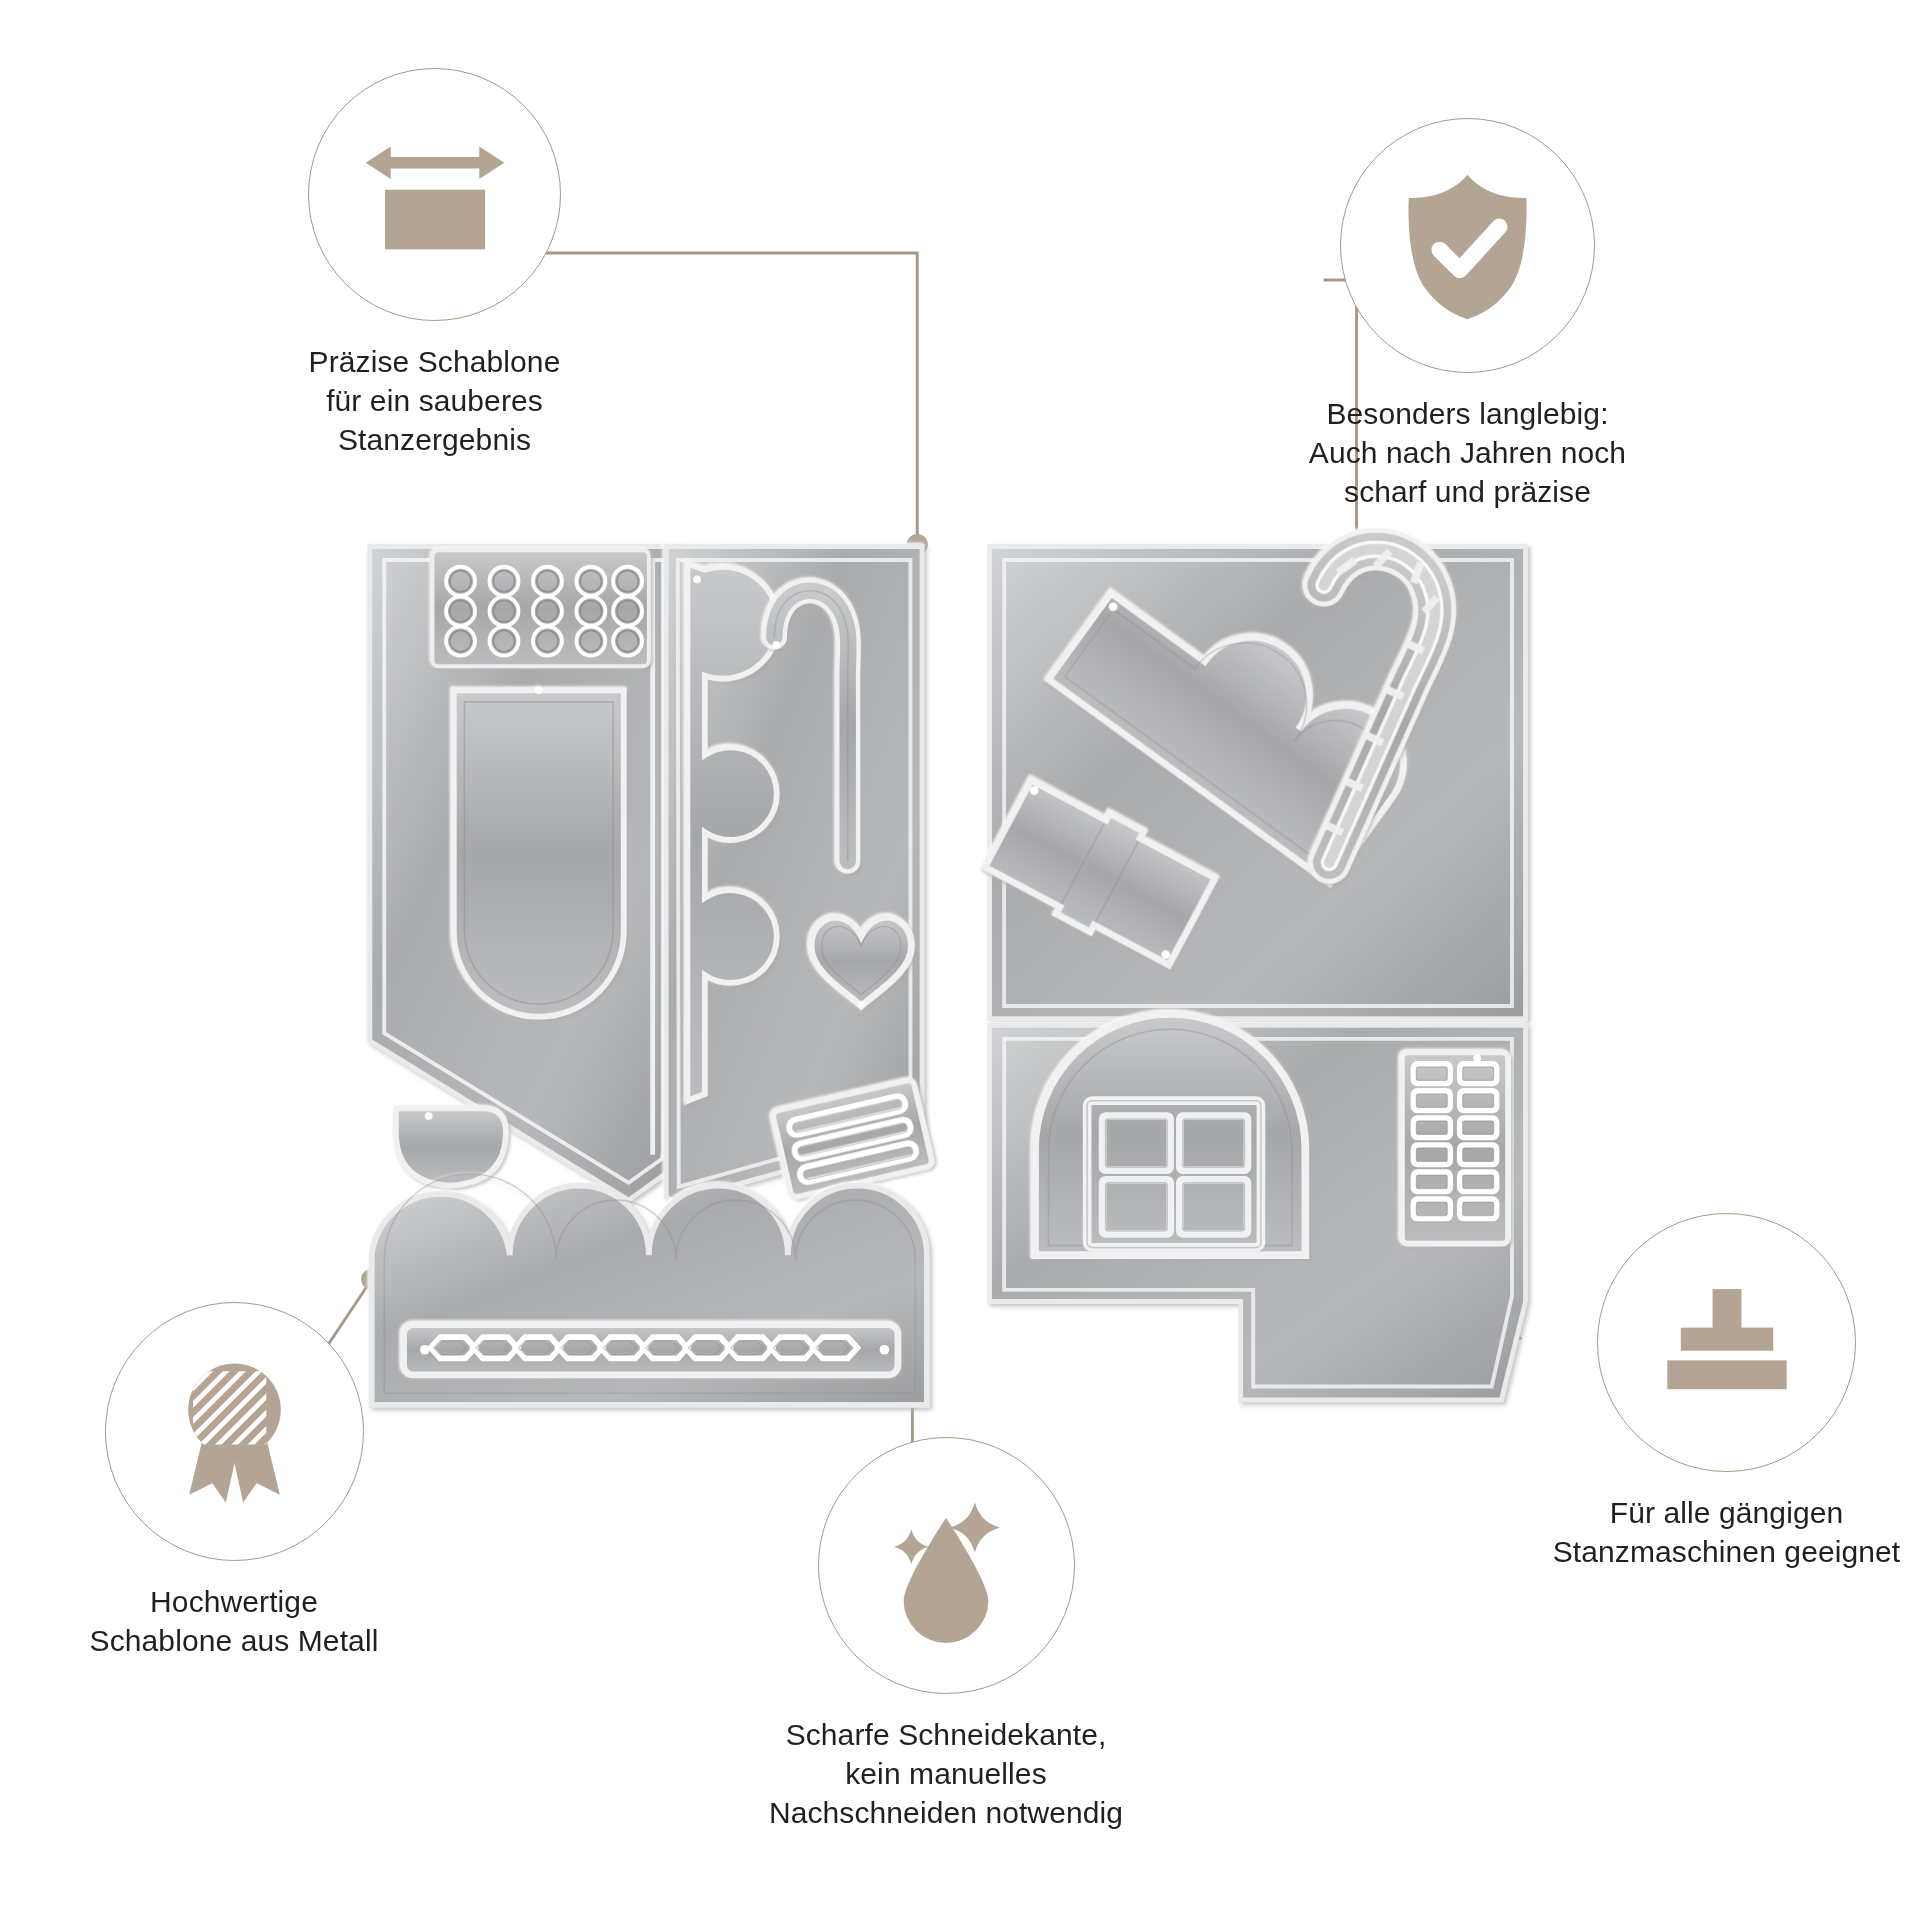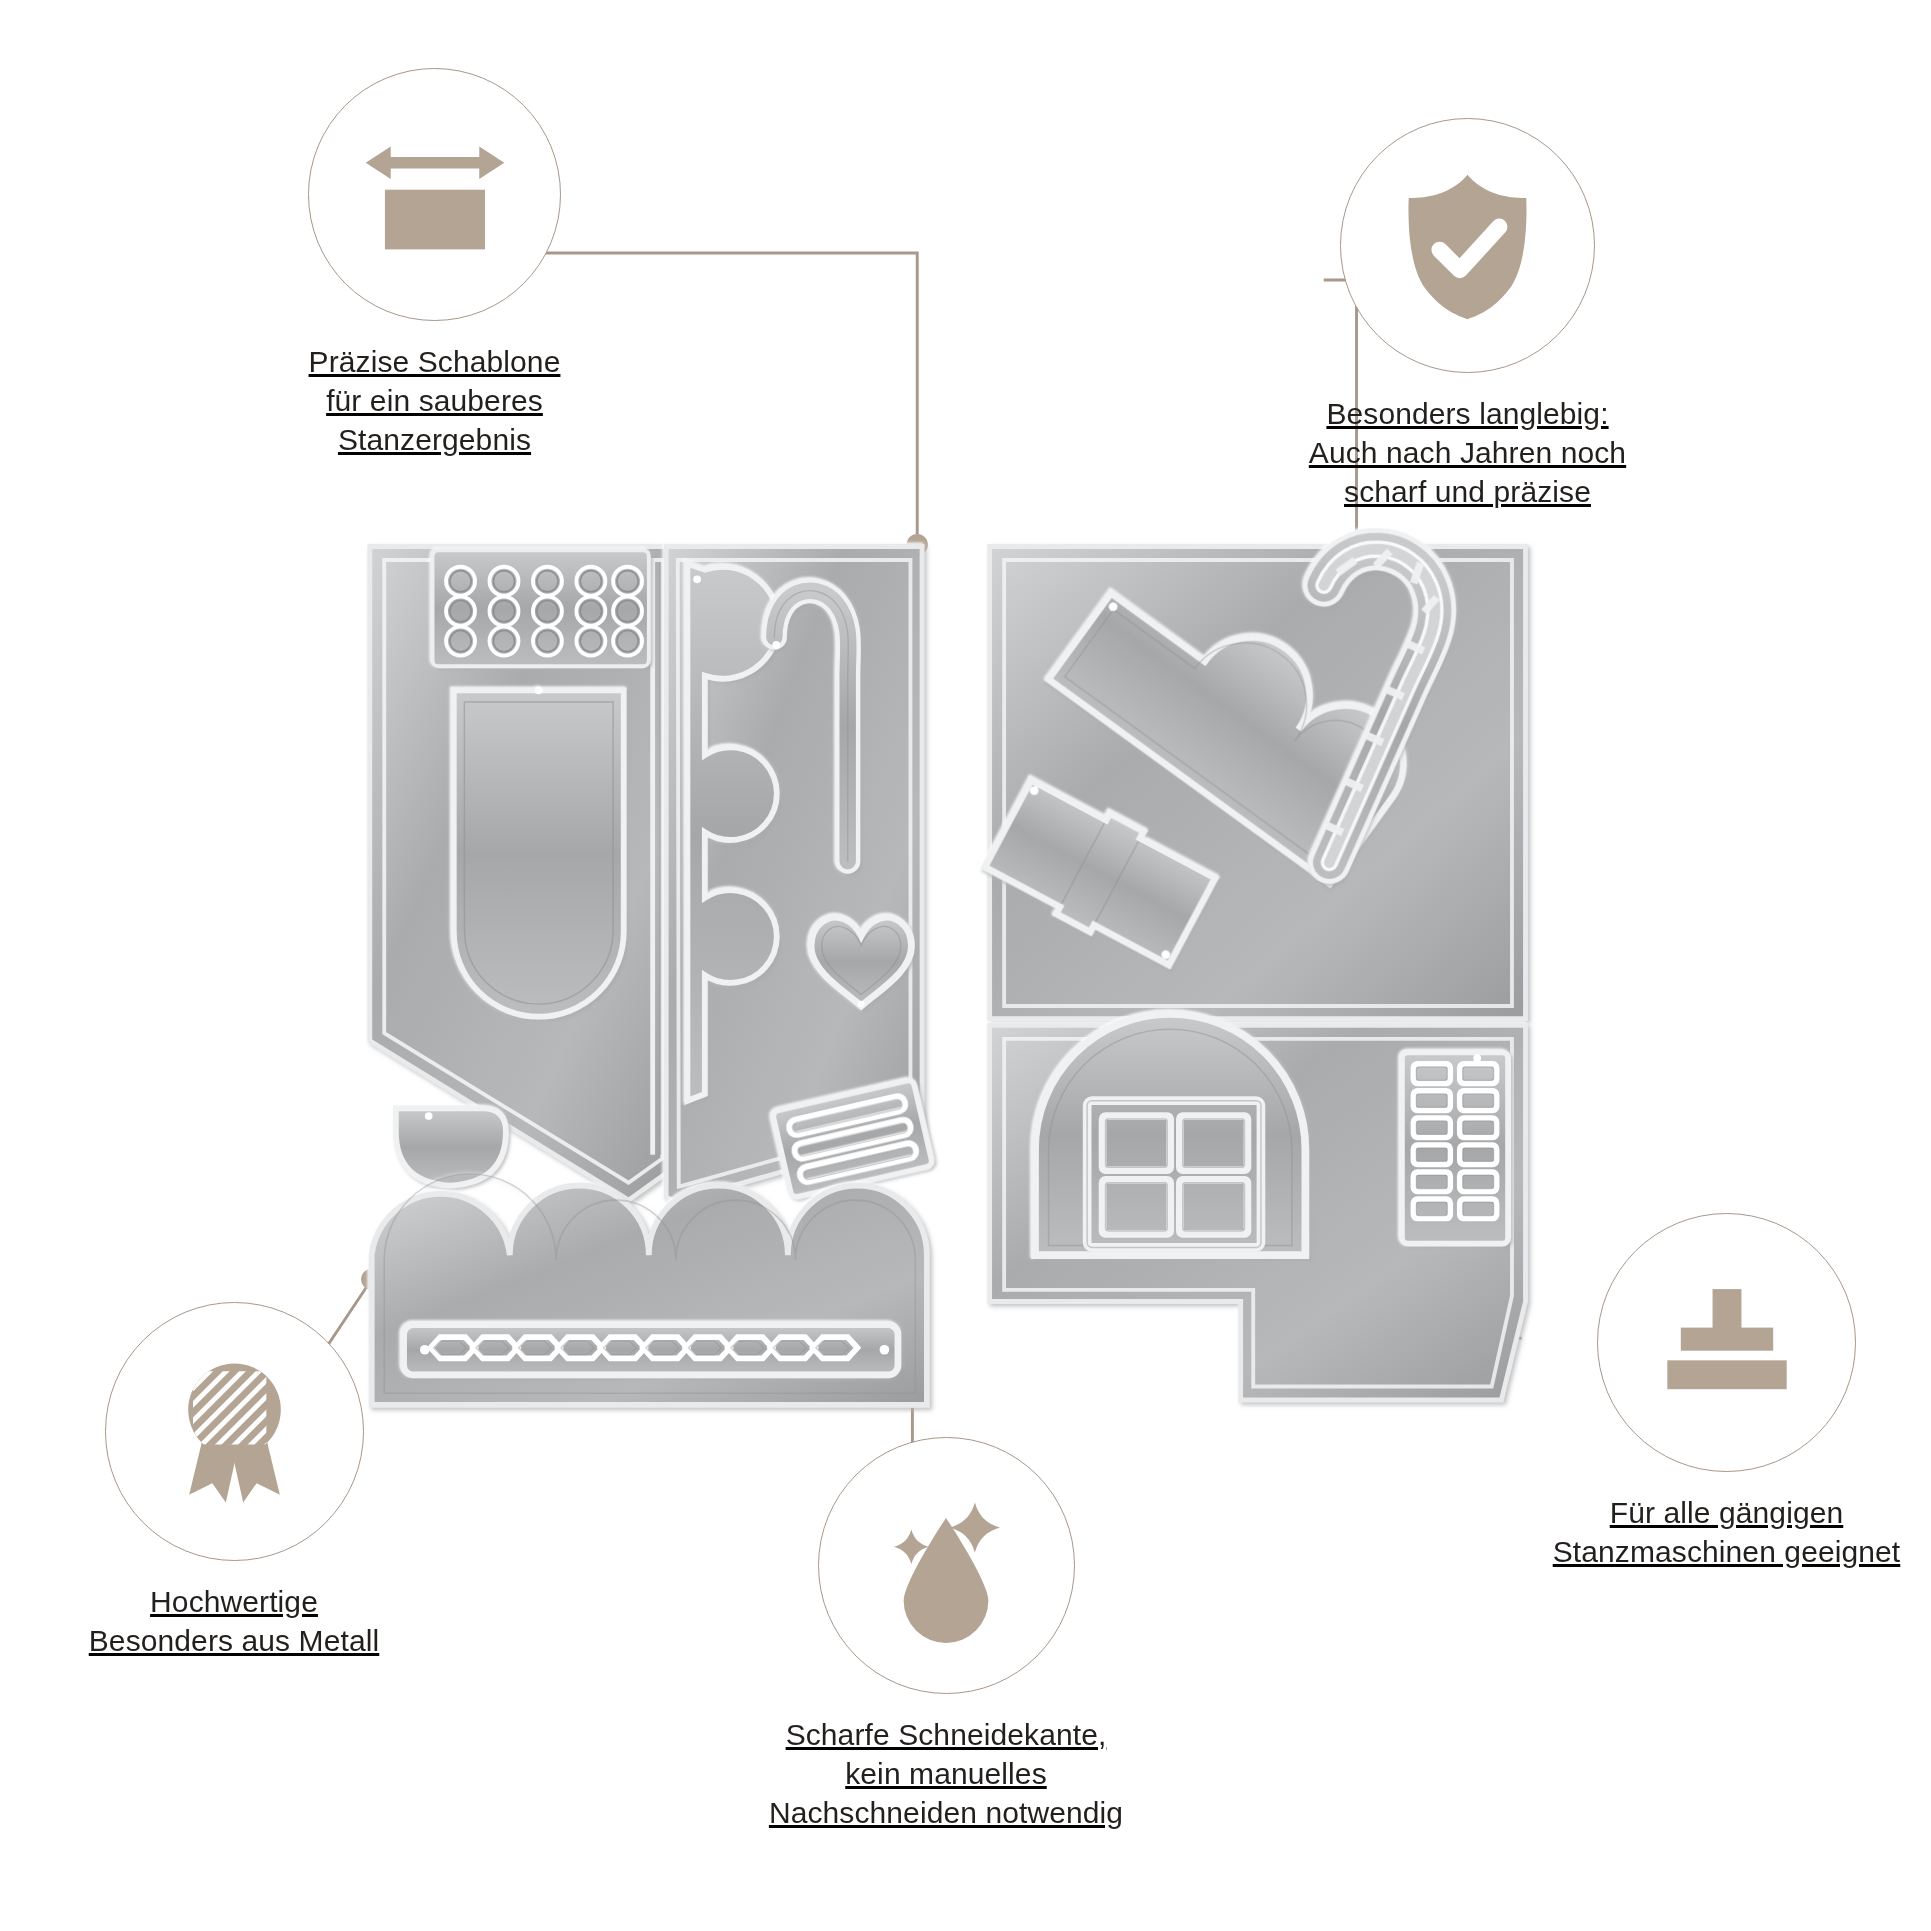--- a/index.html
+++ b/index.html
@@ -8,21 +8,21 @@
     background: #ffffff;
     font-family: "Liberation Sans", sans-serif;
     overflow: hidden;
   }
   #stage { position: relative; width: 1931px; height: 1931px; background: #fff; }
 
   
   .lines { position: absolute; inset: 0; width: 1931px; height: 1931px; pointer-events: none; }
 
   
-  .callout { position: absolute; text-decoration: underline; }
+  .callout { position: absolute; }
   .bubble {
     border-radius: 50%;
     border: 1.9px solid #a7988a;
     background: #ffffff;
     position: relative;
     display: flex; align-items: center; justify-content: center;
   }
   .cap {
     margin-top: 21px;
     text-align: center;
@@ -393,21 +393,21 @@
         </defs>
         <path d="M 42,92 L 28,150 L 52,138 L 66,158 L 78,104 Z" fill="#b3a494"></path>
         <path d="M 108,92 L 122,150 L 98,138 L 84,158 L 72,104 Z" fill="#b3a494"></path>
         <circle cx="75" cy="62" r="48" fill="#b3a494"></circle>
         <g clip-path="url(#hatchclip)">
           <circle cx="75" cy="62" r="48" fill="url(#hatch)"></circle>
         </g>
       </svg>
     </div>
     <div class="cap">Hochwertige
-Besonders aus Metall</div>
+Schablone aus Metall</div>
   </div>
 
   <div class="callout" id="co-machines">
     <div class="bubble">
       <svg class="ico" width="154" height="116" viewBox="0 0 160 120">
         <g fill="#b3a494">
           <rect x="65" y="4" width="30" height="44"></rect>
           <rect x="32" y="44" width="96" height="24"></rect>
           <rect x="18" y="78" width="124" height="30"></rect>
         </g>

